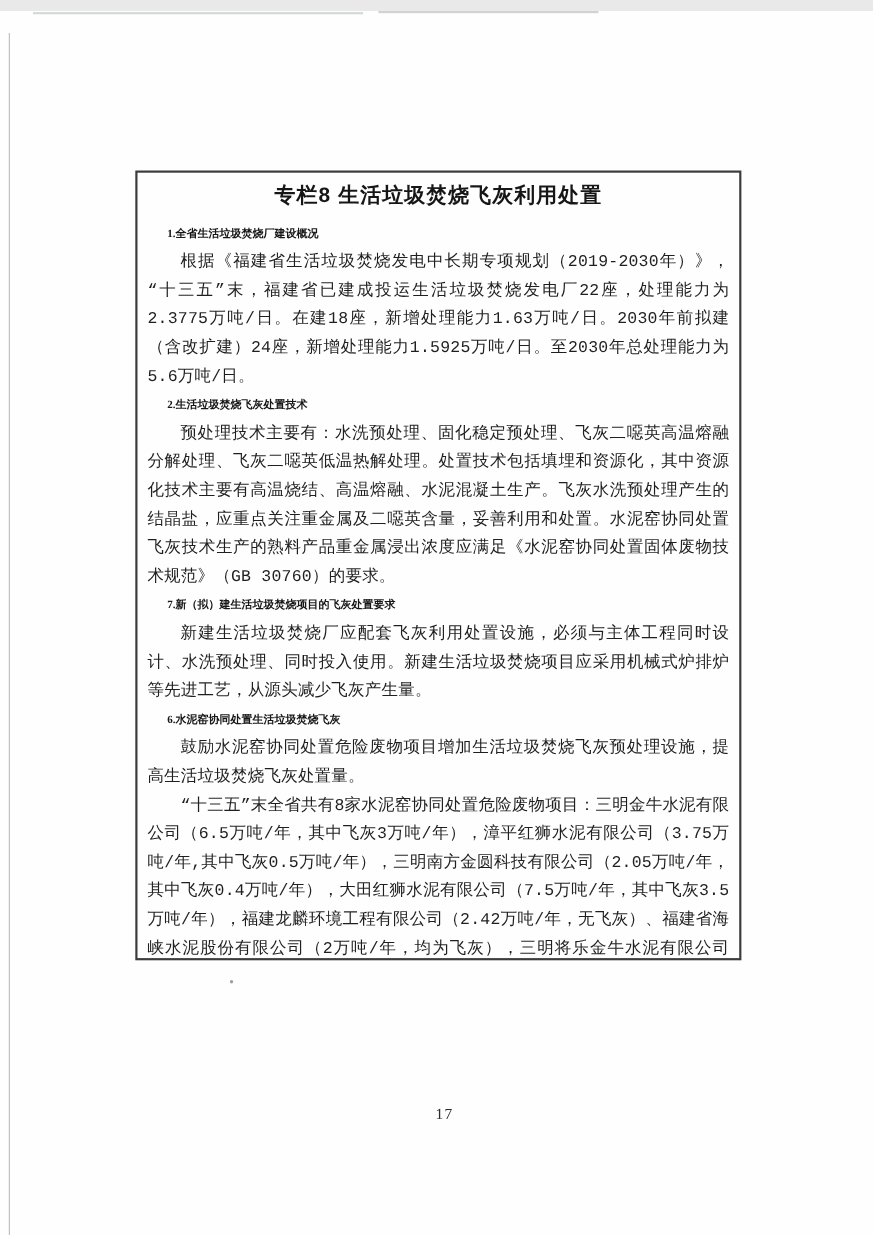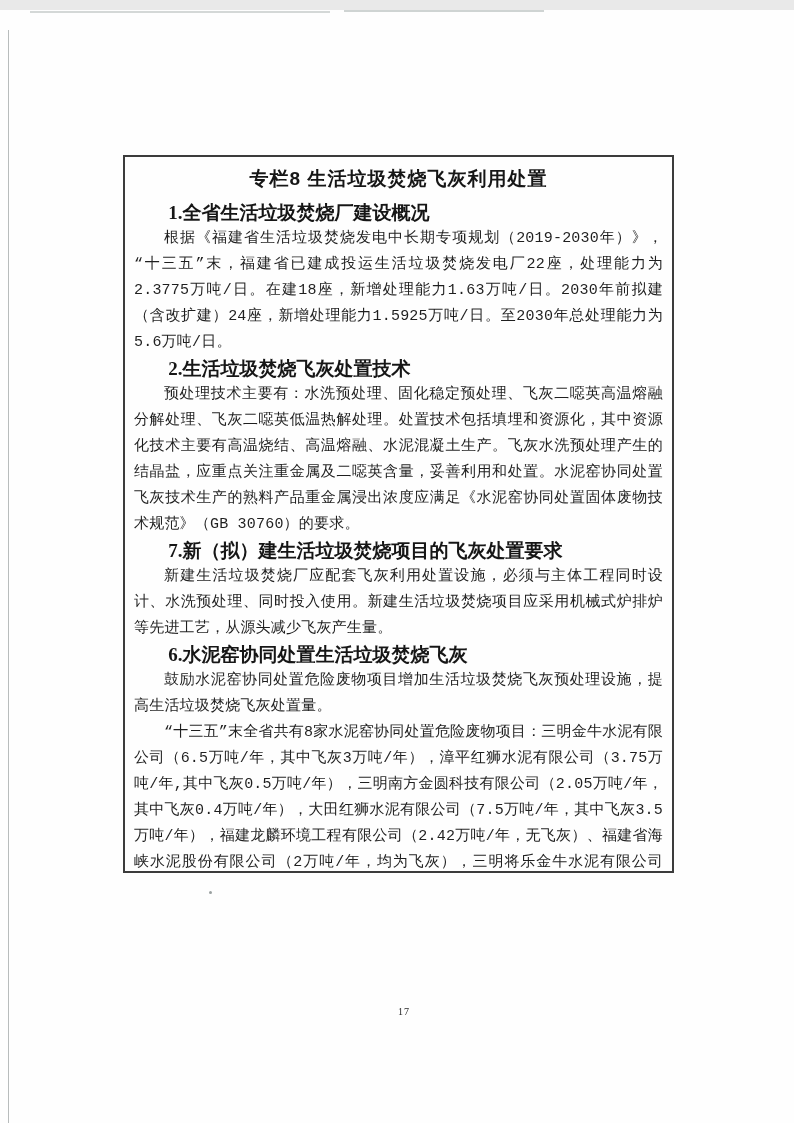--- a/index.html
+++ b/index.html
@@ -58,41 +58,41 @@
     font-weight: 700;
     font-size: 19px;
     line-height: 30px;
     text-align: center;
     letter-spacing: 1px;
     margin: 4px 0 6px 0;
     color: #161616;
   }
   .box-content .heading {
     font-weight: 700;
-    font-size: 19px;
+    font-size: 10px;
     line-height: 26px;
     text-indent: 1.8em;
     margin: 0;
     color: #161616;
   }
   .box-content .para {
     font-size: 15px;
     line-height: 26px;
     text-indent: 2em;
     text-align: justify;
     margin: 0;
     letter-spacing: 0.2px;
     font-family: Liberation Mono, monospace;
   }
   .page-number {
     position: absolute;
     left: 0; right: 0;
     top: 996px;
     text-align: center;
-    font-size: 10px;
+    font-size: 14px;
     letter-spacing: 1px;
     color: #2a2a2a;
     padding-left: 14px;
   }
 </style>
 </head>
 <body>
 
 <div class="page">
 

